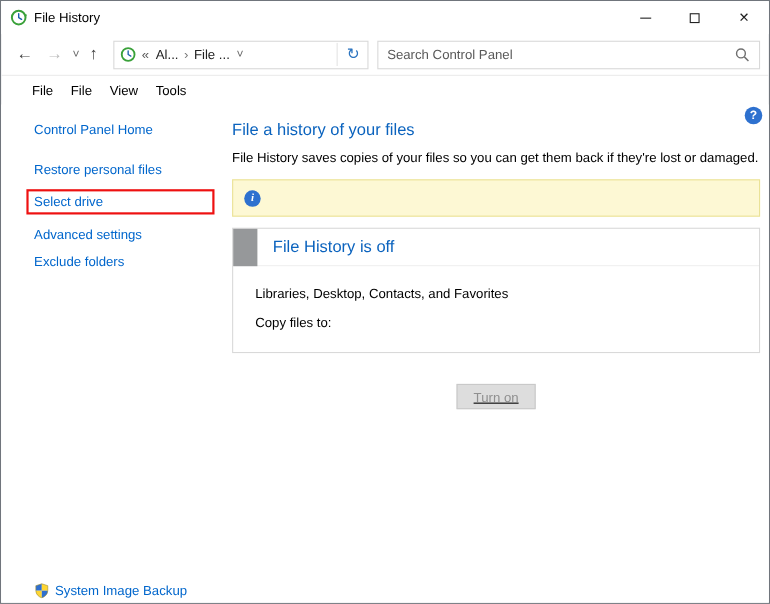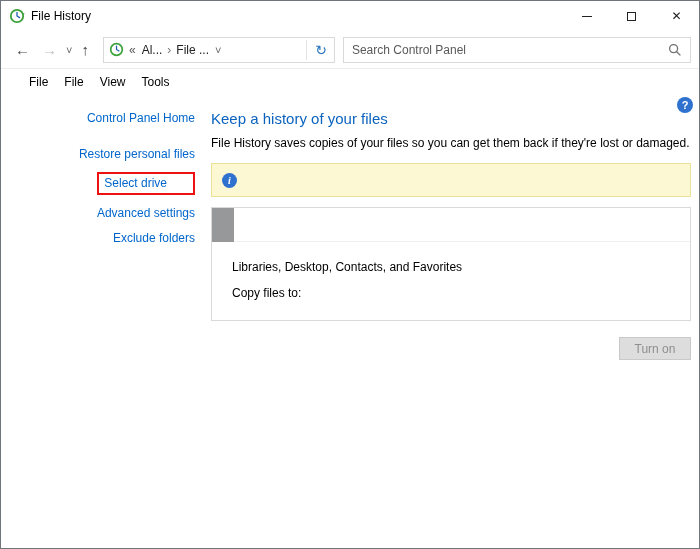--- a/index.html
+++ b/index.html
@@ -47,21 +47,21 @@
   
   .body { flex: 1 1 auto; display: flex; position: relative; background: #fff; }
   .help-btn {
     position: absolute; top: 2px; right: 6px;
     width: 16px; height: 16px; border-radius: 50%;
     background: #2e71cf; color: #fff;
     font-size: 11px; font-weight: bold;
     display: flex; align-items: center; justify-content: center;
   }
   
-  .sidebar { width: 200px; flex: 0 0 auto; padding: 16px 6px 4px 30px; display: flex; flex-direction: column; align-items: flex-end; }
+  .sidebar { width: 200px; flex: 0 0 auto; padding: 16px 6px 4px 30px; display: flex; flex-direction: column; }
   .link { color: #0066cc; cursor: pointer; text-decoration: none; }
   .sb-home { margin-bottom: 22px; display: block; }
   .sb-item { margin-bottom: 11px; display: block; line-height: 14px; }
   .annotation {
     display: inline-block;
     border: 2px solid #ee1111;
     padding: 2px 26px 3px 5px;
     margin-left: -7px;
   }
   .annotation .link { display: inline; }
@@ -92,21 +92,21 @@
   .warning-link { display: inline-block; margin-top: 2px; }
   .status-panel { margin-top: 10px; border: 1px solid #d9d9d9; background: #fff; }
   .status-header { display: flex; align-items: center; height: 34px; border-bottom: 1px solid #f0f0f0; }
   .status-block { width: 22px; height: 34px; background: #96989a; flex: 0 0 auto; }
   .status-title { font-size: 15px; color: #0b63be; margin-left: 14px; }
   .status-rows { padding: 18px 10px 20px 20px; }
   .status-row { display: flex; margin-bottom: 12px; }
   .status-row:last-child { margin-bottom: 0; gap: 48px; }
   .row-label { width: 113px; flex: 0 0 auto; }
   .row-value.italic { font-style: italic; }
-  .actions { display: flex; justify-content: flex-end; margin-top: 16px; }
+  .actions { display: flex; justify-content: center; margin-top: 28px; text-decoration: underline; }
   .btn-disabled {
     min-width: 72px; height: 23px;
     background: #dddddd; border: 1px solid #c9c9c9;
     color: #8f8f8f; font-size: 12px;
     display: flex; align-items: center; justify-content: center;
     font-family: "Liberation Sans", sans-serif;
   }
 </style>
 </head>
 <body>
@@ -172,34 +172,52 @@
     <div class="help-btn">?</div>
 
     <div class="sidebar">
       <span class="link sb-home">Control Panel Home</span>
       <span class="link sb-item">Restore personal files</span>
       <span class="sb-item annotation"><span class="link">Select drive</span></span>
       <span class="link sb-item">Advanced settings</span>
       <span class="link sb-item">Exclude folders</span>
 
       <div class="sb-bottom">
+        <span class="sb-sib">
+          <svg class="shield-icon" viewBox="0 0 16 16">
+            <defs>
+                <clipPath id="shieldclip">
+                  <path d="M8 0.8 L14.2 2.8 V7.8 C14.2 11.8 11.2 14.4 8 15.4 C4.8 14.4 1.8 11.8 1.8 7.8 V2.8 Z"></path>
+                </clipPath>
+              </defs>
+            <g clip-path="url(#shieldclip)">
+              <rect x="0" y="0" width="8" height="8" fill="#2f6fd0"></rect>
+              <rect x="8" y="0" width="8" height="8" fill="#ffd633"></rect>
+              <rect x="0" y="8" width="8" height="8" fill="#ffd633"></rect>
+              <rect x="8" y="8" width="8" height="8" fill="#2f6fd0"></rect>
+            </g>
+            <path d="M8 0.8 L14.2 2.8 V7.8 C14.2 11.8 11.2 14.4 8 15.4 C4.8 14.4 1.8 11.8 1.8 7.8 V2.8 Z" fill="none" stroke="#9a8a2a" stroke-width="0.6"></path>
+          </svg>
+          <span class="link">System Image Backup</span>
+        </span>
       </div>
     </div>
 
     <div class="main">
-      <h1 class="page-title">Keep a history of your files</h1>
+      <h1 class="page-title">File a history of your files</h1>
       <div class="page-desc">File History saves copies of your files so you can get them back if they're lost or damaged.</div>
 
       <div class="warning">
         <div class="info-icon">i</div>
       </div>
 
       <div class="status-panel">
         <div class="status-header">
           <div class="status-block"></div>
+          <span class="status-title">File History is off</span>
         </div>
         <div class="status-rows">
           <div class="status-row">
             <span class="row-value">Libraries, Desktop, Contacts, and Favorites</span>
           </div>
           <div class="status-row">
             <span class="row-label">Copy files to:</span>
           </div>
         </div>
       </div>

